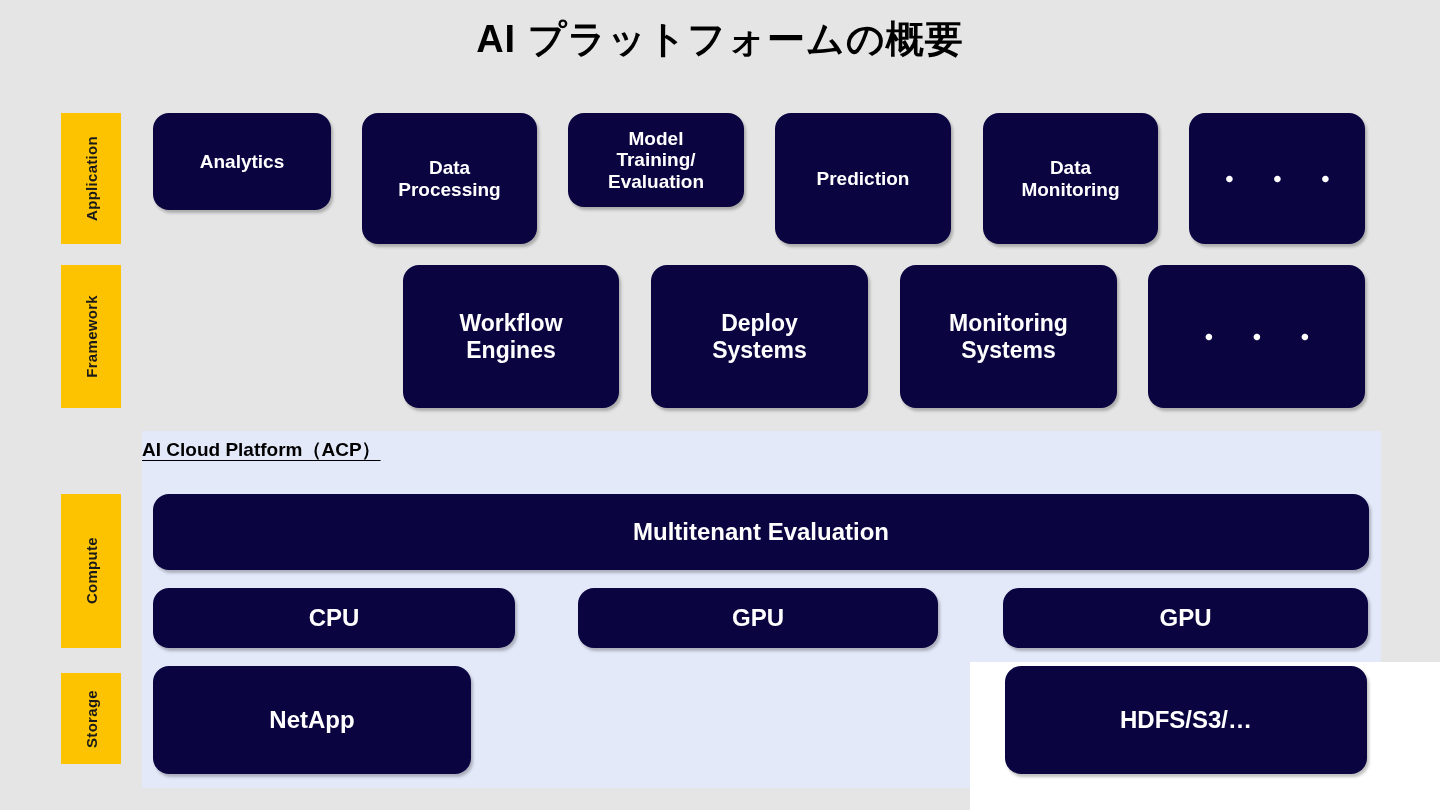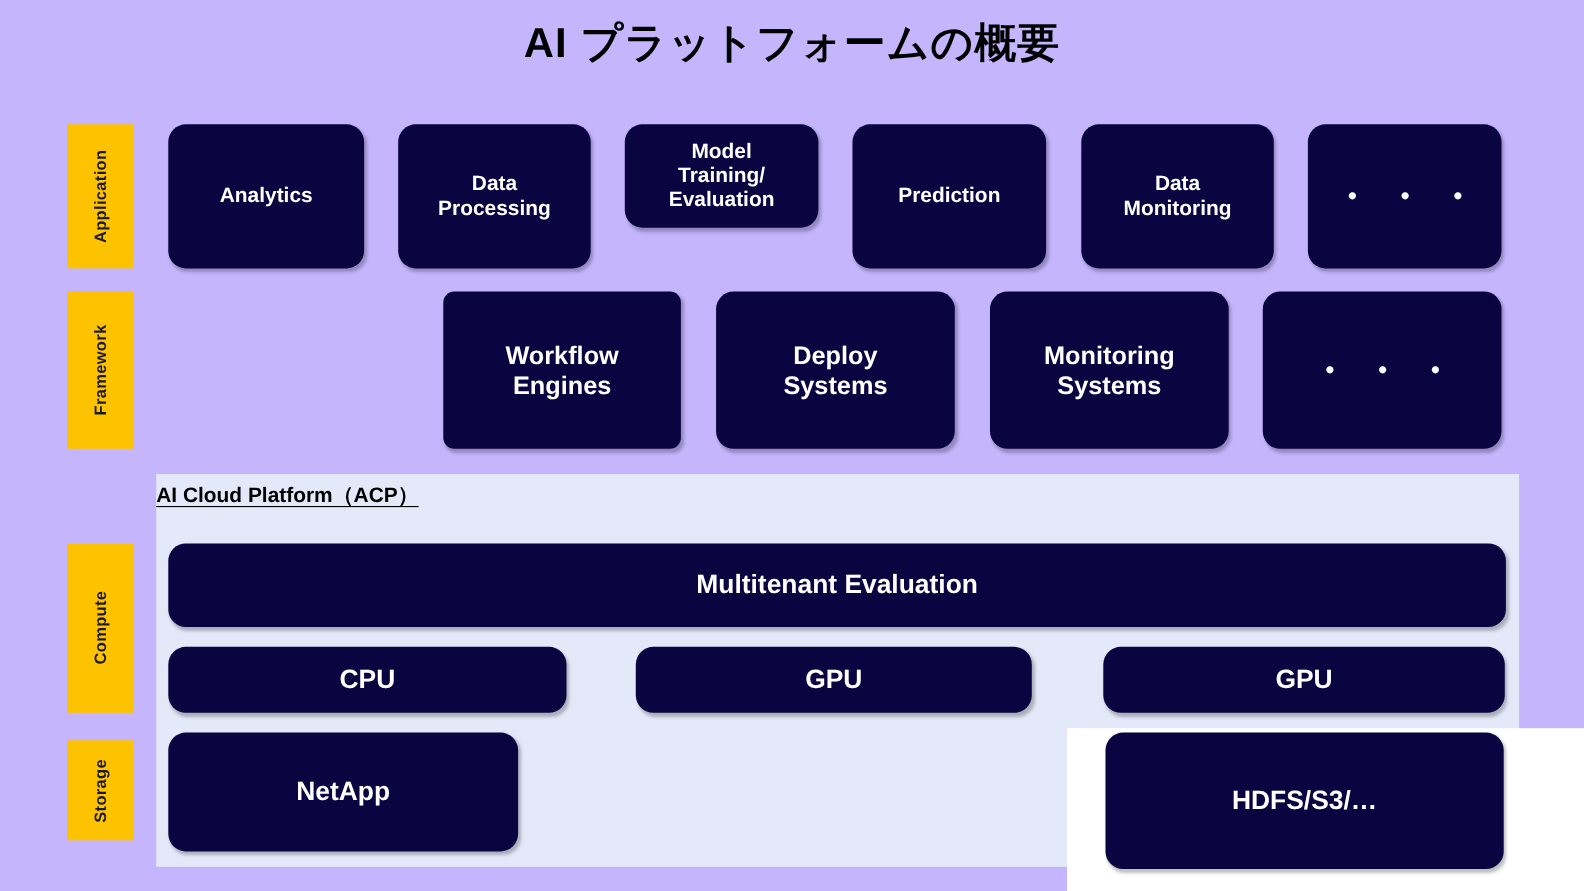--- a/index.html
+++ b/index.html
@@ -9,21 +9,21 @@
     height: 810px;
     background: #ffffff;
     font-family: "Liberation Sans", sans-serif;
     overflow: hidden;
   }
 
   #stage {
     position: relative;
     width: 1440px;
     height: 810px;
-    background: #c4b5fd;
+    background: #e5e5e5;
   }
 
   
   .page-title {
     position: absolute;
     left: 0;
     top: 14px;
     width: 1440px;
     text-align: center;
     font-size: 38px;
@@ -112,46 +112,46 @@
   .store-node { font-size: 24px; }
 
   .dots-node .node-label {
     font-size: 34px;
     letter-spacing: 14px;
     line-height: 1;
     padding-left: 14px;
   }
 
   
-  .app-1 { left: 153px; top: 113px; width: 178px; height: 131px; }
+  .app-1 { left: 153px; top: 113px; width: 178px; height: 97px; }
   .app-2 { left: 362px; top: 113px; width: 175px; height: 131px; }
   .app-3 { left: 568px; top: 113px; width: 176px; height: 94px; }
   .app-4 { left: 775px; top: 113px; width: 176px; height: 131px; }
   .app-5 { left: 983px; top: 113px; width: 175px; height: 131px; }
   .app-6 { left: 1189px; top: 113px; width: 176px; height: 131px; }
 
   
   .fw-1 { left: 153px; top: 265px; width: 218px; height: 143px; }
-  .fw-2 { left: 403px; top: 265px; width: 216px; height: 143px; border-radius: 10px; }
+  .fw-2 { left: 403px; top: 265px; width: 216px; height: 143px; }
   .fw-3 { left: 651px; top: 265px; width: 217px; height: 143px; }
   .fw-4 { left: 900px; top: 265px; width: 217px; height: 143px; }
   .fw-5 { left: 1148px; top: 265px; width: 217px; height: 143px; }
 
   
   .k8s { left: 153px; top: 494px; width: 1216px; height: 76px; }
 
   
   .proc-1 { left: 153px; top: 588px; width: 362px; height: 60px; }
   .proc-2 { left: 578px; top: 588px; width: 360px; height: 60px; }
   .proc-3 { left: 1003px; top: 588px; width: 365px; height: 60px; }
 
   
   .store-1 { left: 153px; top: 666px; width: 318px; height: 108px; }
   .store-2 { left: 578px; top: 666px; width: 362px; height: 112px; }
-  .store-3 { left: 1005px; top: 666px; width: 362px; height: 124px; }
+  .store-3 { left: 1005px; top: 666px; width: 362px; height: 108px; }
 </style>
 </head>
 <body>
 
 <div id="stage">
 
   <div class="page-title">AI プラットフォームの概要</div>
 
   <div class="acp-panel"></div>
   <div class="acp-notch"></div>

